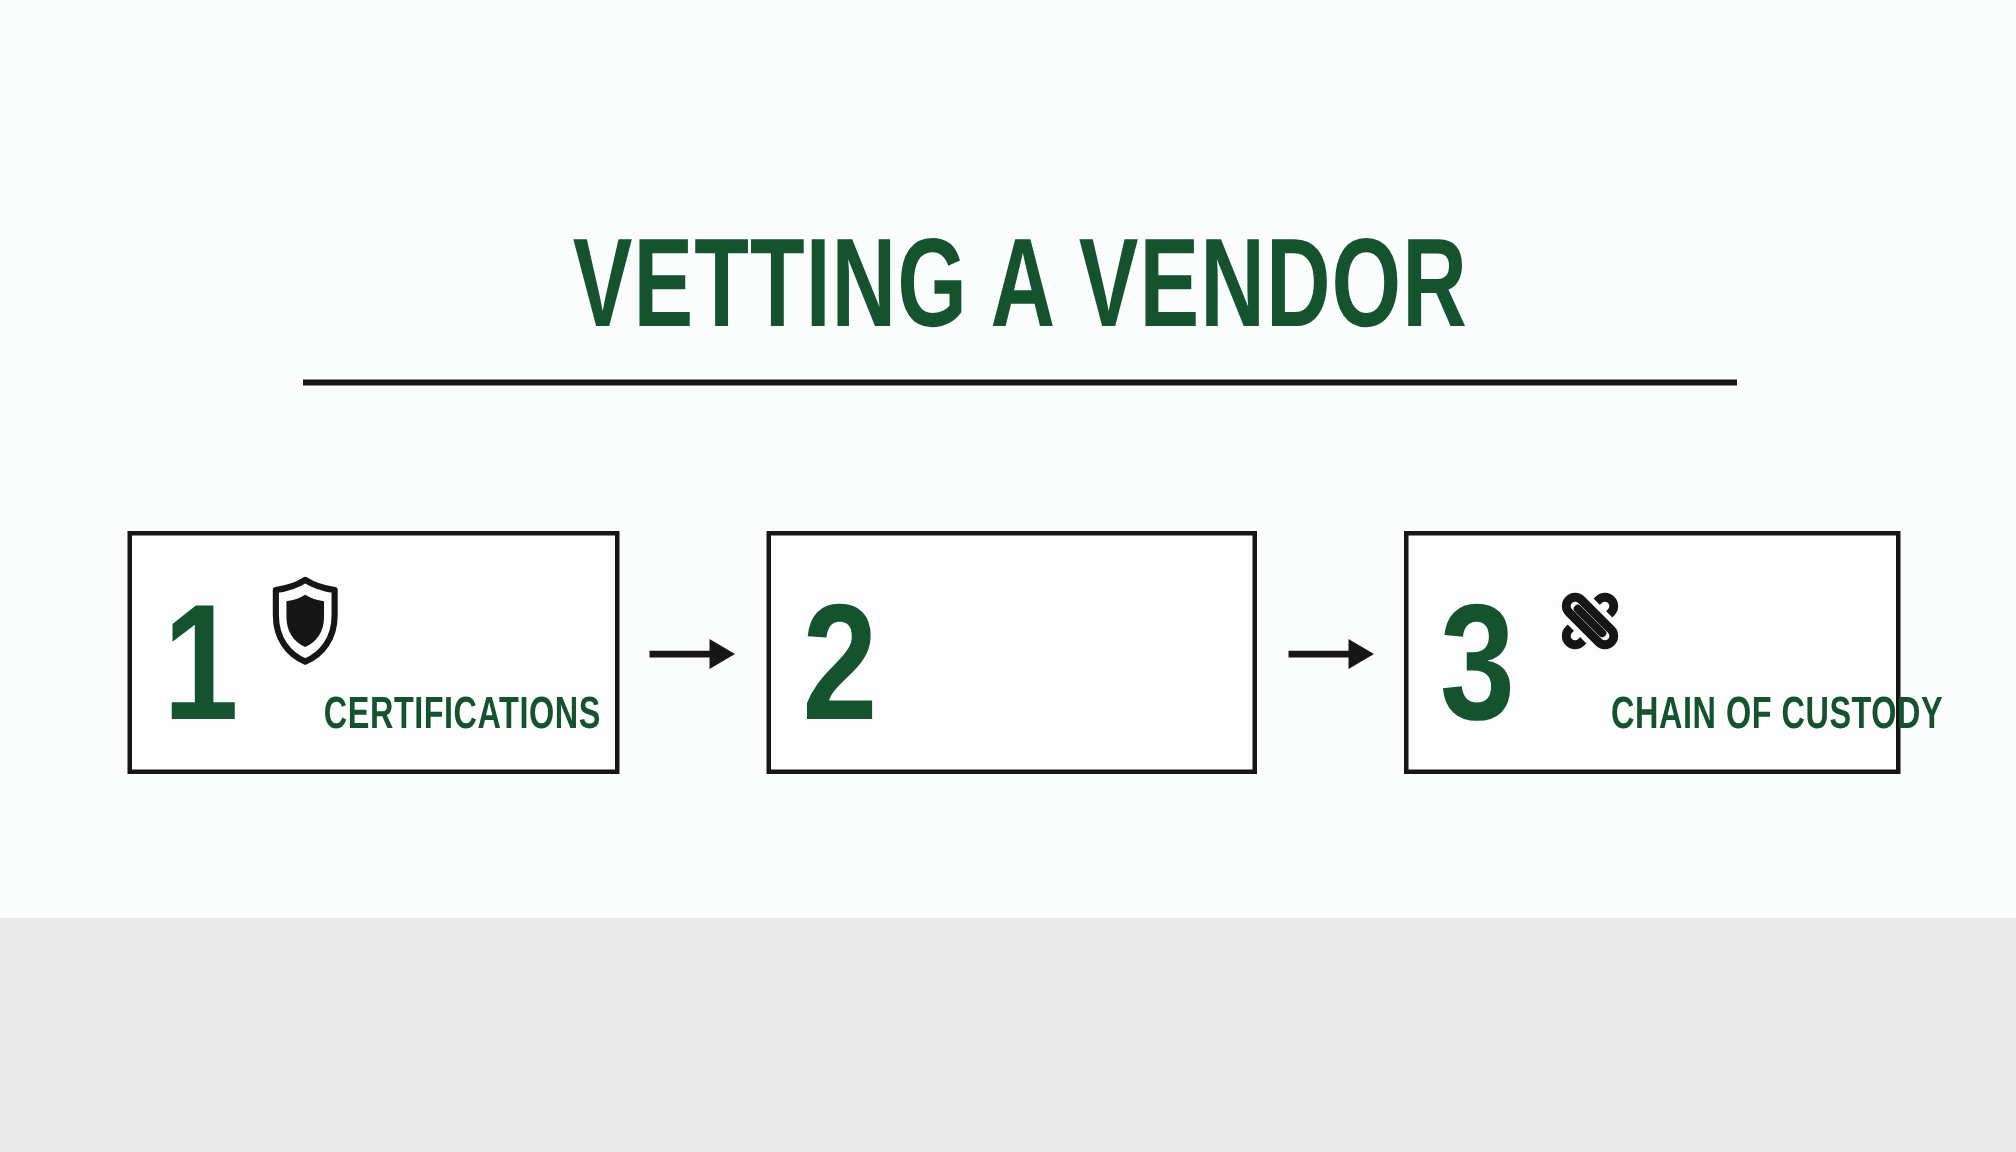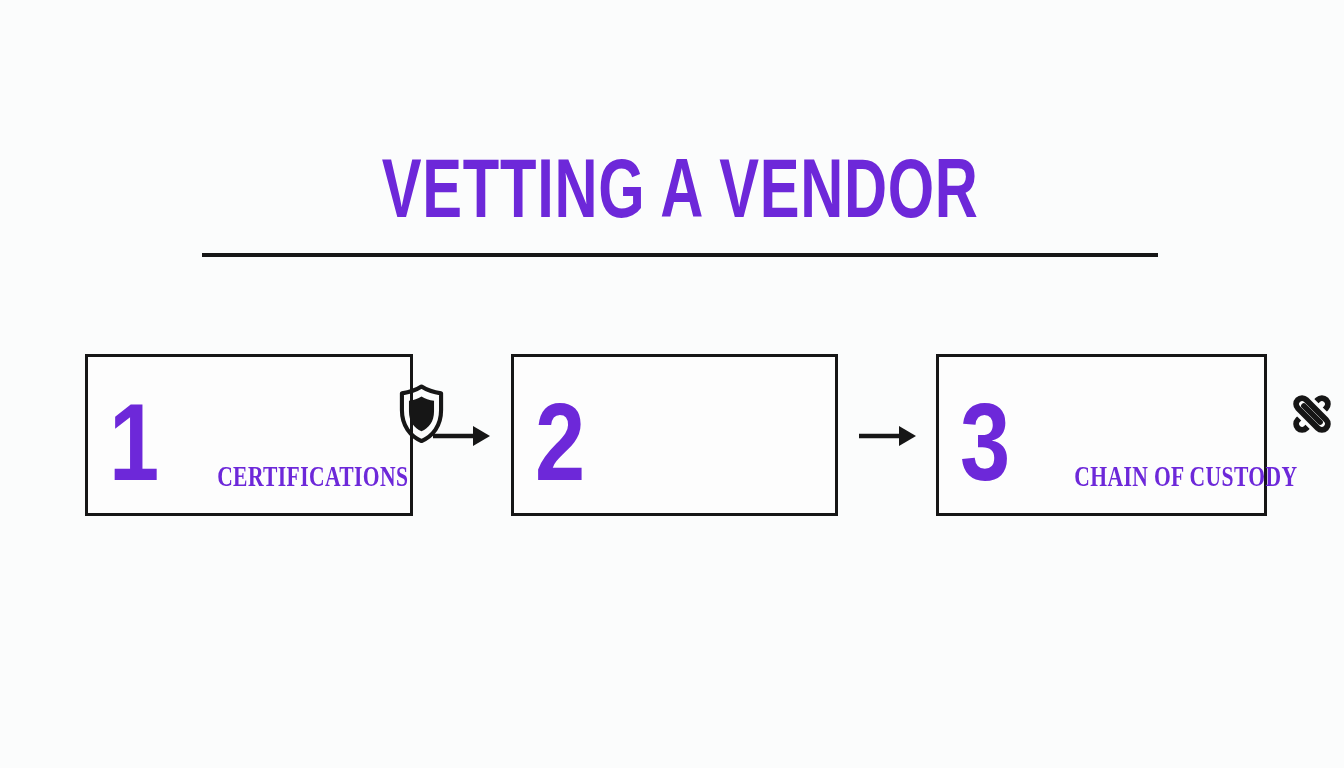--- a/index.html
+++ b/index.html
@@ -1,24 +1,24 @@
 <!DOCTYPE html>
 <html><head>
 <meta charset="utf-8">
 <style>
   * { margin: 0; padding: 0; box-sizing: border-box; }
   html, body { background: #e9e9e9; }
   .canvas {
     position: relative;
     width: 1344px;
-    height: 768px;
+    height: 612px;
     background: #fbfcfc;
     overflow: hidden;
     font-family: "Liberation Sans", sans-serif;
-    color: #6d28d9;
+    color: #14532d;
     margin: 0 auto;
   }
   .title {
     position: absolute;
     left: 202px;
     top: 146px;
     width: 956px;
     text-align: center;
     font-size: 84px;
     font-weight: bold;
@@ -59,24 +59,23 @@
     font-weight: bold;
     line-height: 1;
     margin-top: 14px;
     transform: scaleX(0.82);
     transform-origin: center;
   }
   .step-content {
     flex: 1 1 auto;
     display: flex;
     flex-direction: column;
-    align-items: flex-end;
+    align-items: flex-start;
     padding-right: 22px;
     margin-top: 4px;
-    font-family: Liberation Serif, serif;
   }
   .step-icon { height: 62px; display: flex; align-items: center; justify-content: center; }
   .step-label {
     margin-top: 16px;
     font-size: 30px;
     font-weight: bold;
     line-height: 1;
     letter-spacing: 0.5px;
     white-space: nowrap;
     transform: scaleX(0.72);

